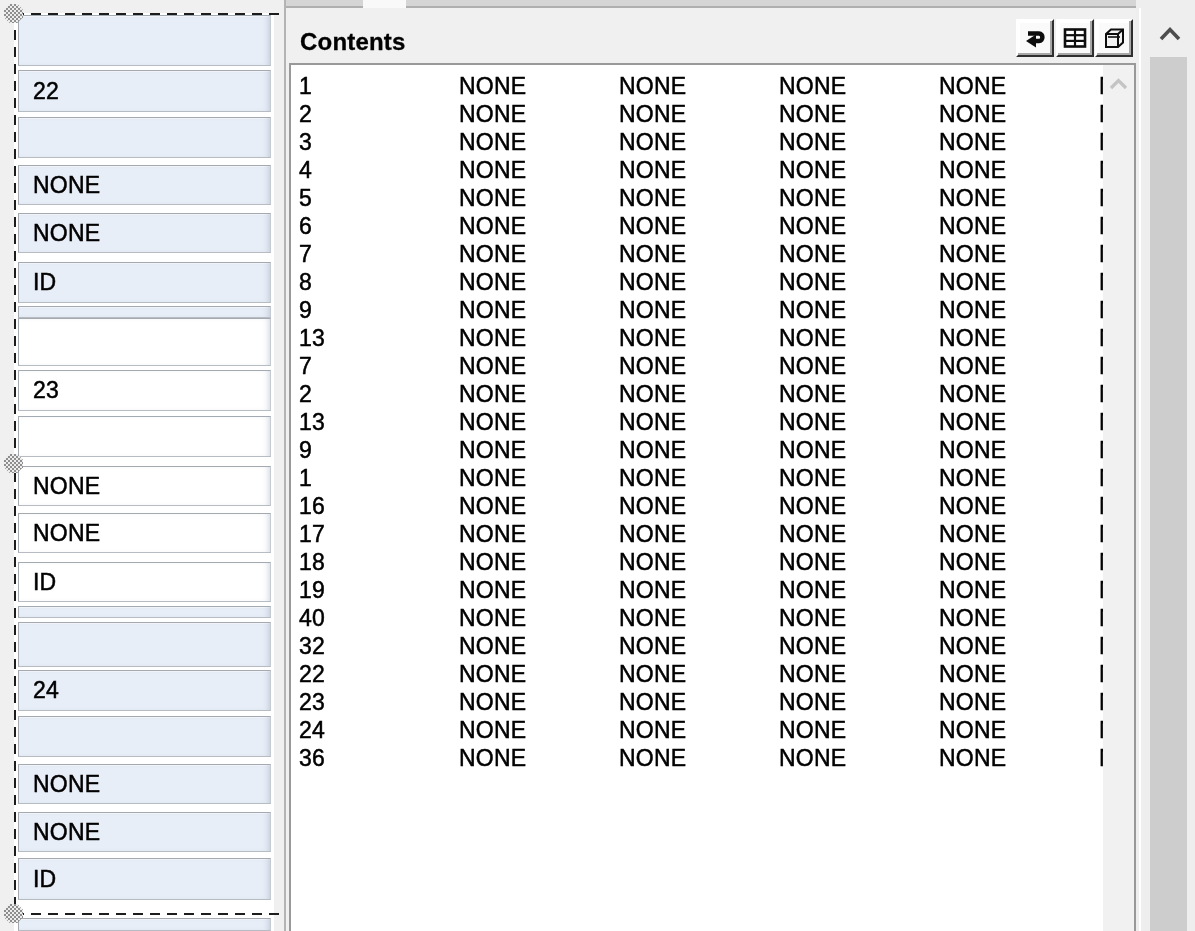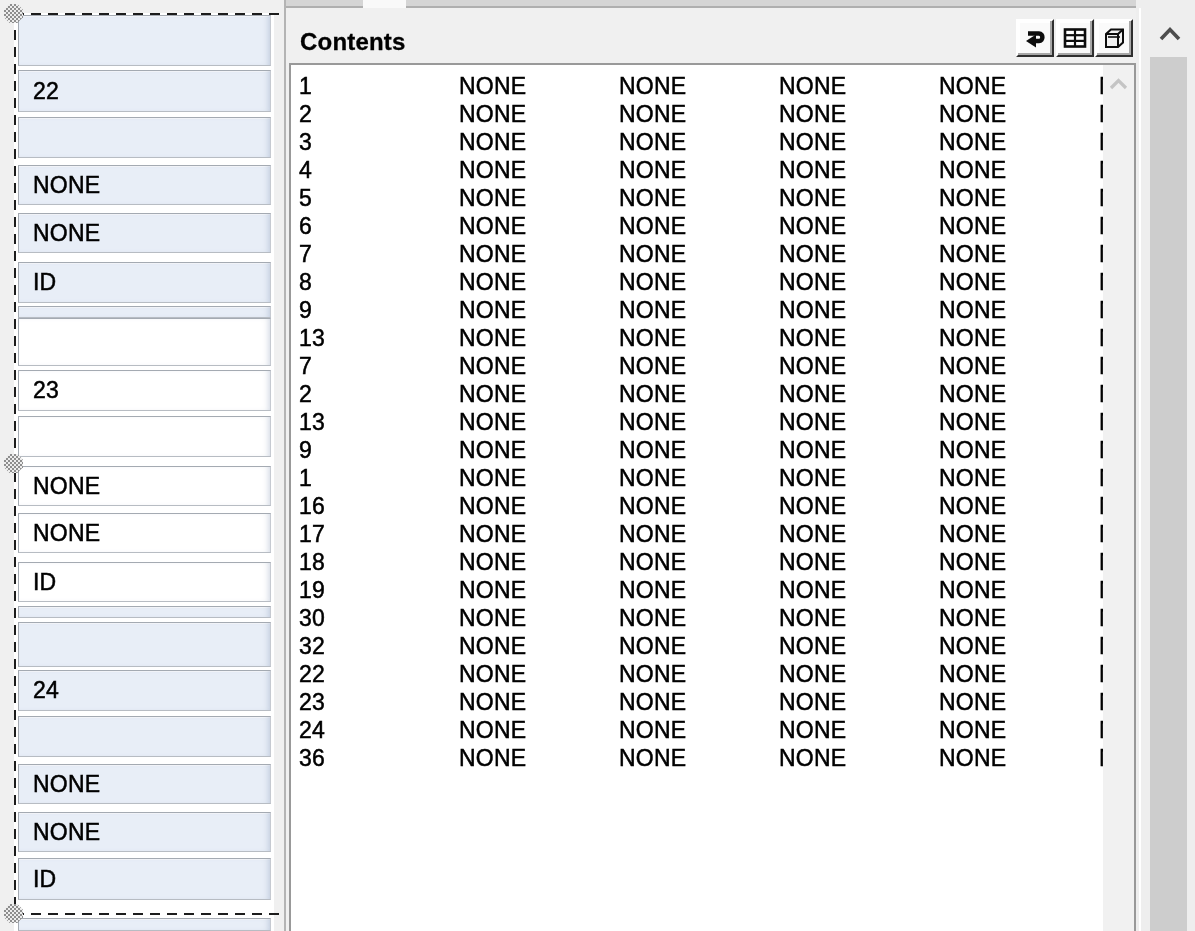--- a/index.html
+++ b/index.html
@@ -351,21 +351,21 @@
       </div>
       <div class="row">
         <span class="cell num">19</span>
         <span class="cell c0">NONE</span>
         <span class="cell c1">NONE</span>
         <span class="cell c2">NONE</span>
         <span class="cell c3">NONE</span>
         <span class="cell c4">NONE</span>
       </div>
       <div class="row">
-        <span class="cell num">30</span>
+        <span class="cell num">40</span>
         <span class="cell c0">NONE</span>
         <span class="cell c1">NONE</span>
         <span class="cell c2">NONE</span>
         <span class="cell c3">NONE</span>
         <span class="cell c4">NONE</span>
       </div>
       <div class="row">
         <span class="cell num">32</span>
         <span class="cell c0">NONE</span>
         <span class="cell c1">NONE</span>

